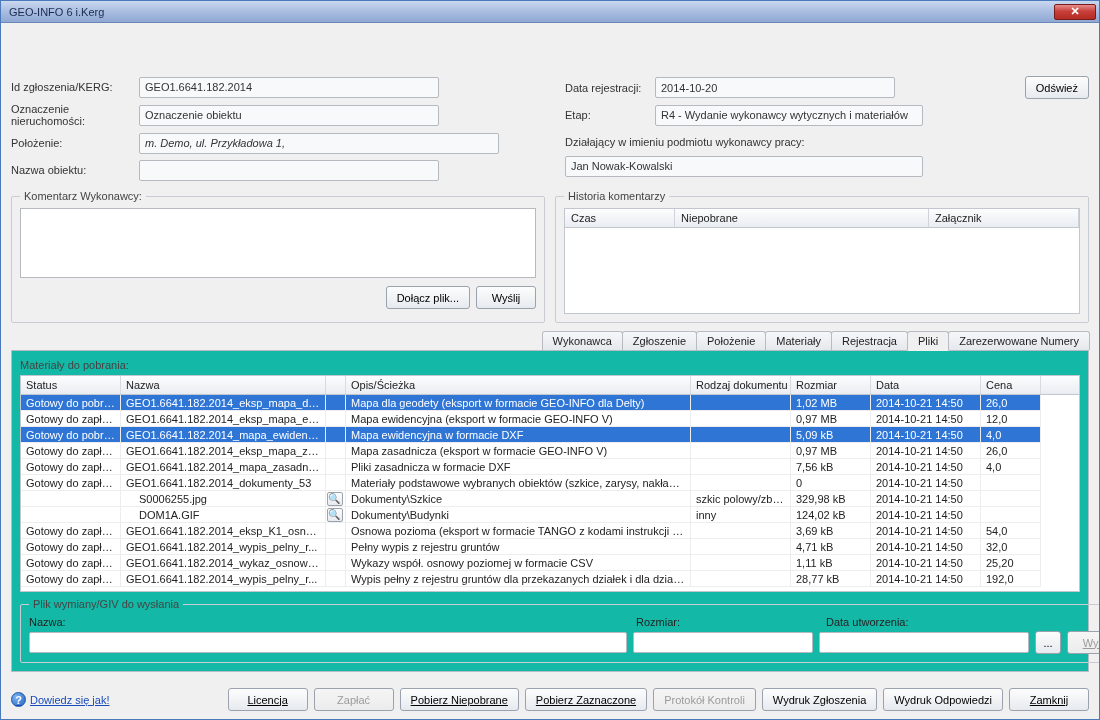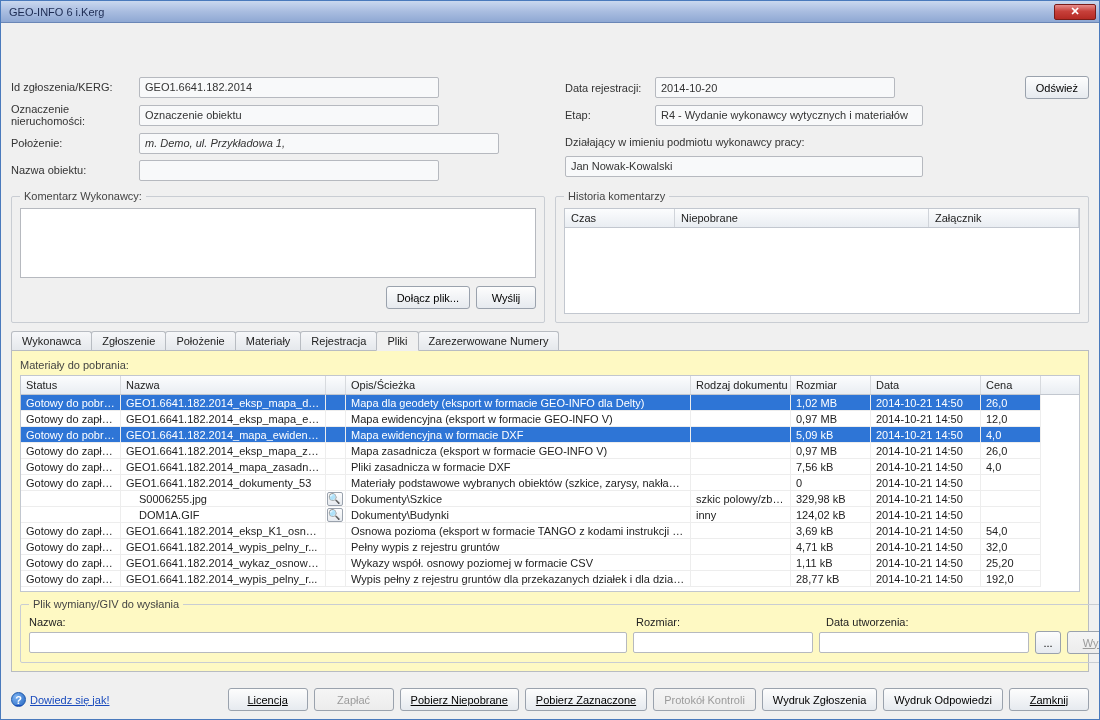--- a/index.html
+++ b/index.html
@@ -151,20 +151,21 @@
     background: #fff;
   }
 
   
   .tabs {
     margin-top: 8px;
     display: flex;
     border-bottom: 1px solid #b8bcc2;
     position: relative;
     z-index: 1;
+    justify-content: flex-end;
   }
   .tab {
     padding: 3px 10px;
     background: linear-gradient(to bottom,#f6f7f9,#e5e8ec);
     border: 1px solid #b8bcc2;
     border-bottom: none;
     margin-right: -1px;
     border-top-left-radius: 3px;
     border-top-right-radius: 3px;
     cursor: pointer;
@@ -176,21 +177,21 @@
     margin-bottom: -1px;
     z-index: 2;
   }
   .tab-panel {
     border: 1px solid #b8bcc2;
     border-top: none;
     padding: 6px 8px 8px 8px;
     flex: 1;
     display: flex;
     flex-direction: column;
-    background: #fef9c3;
+    background: #14b8a6;
   }
   .panel-label { color: #444; margin: 2px 0 4px 0; }
 
   
   .tbl {
     flex: 1;
     background: #fff;
     border: 1px solid #c2c7cf;
     overflow: hidden;
   }

